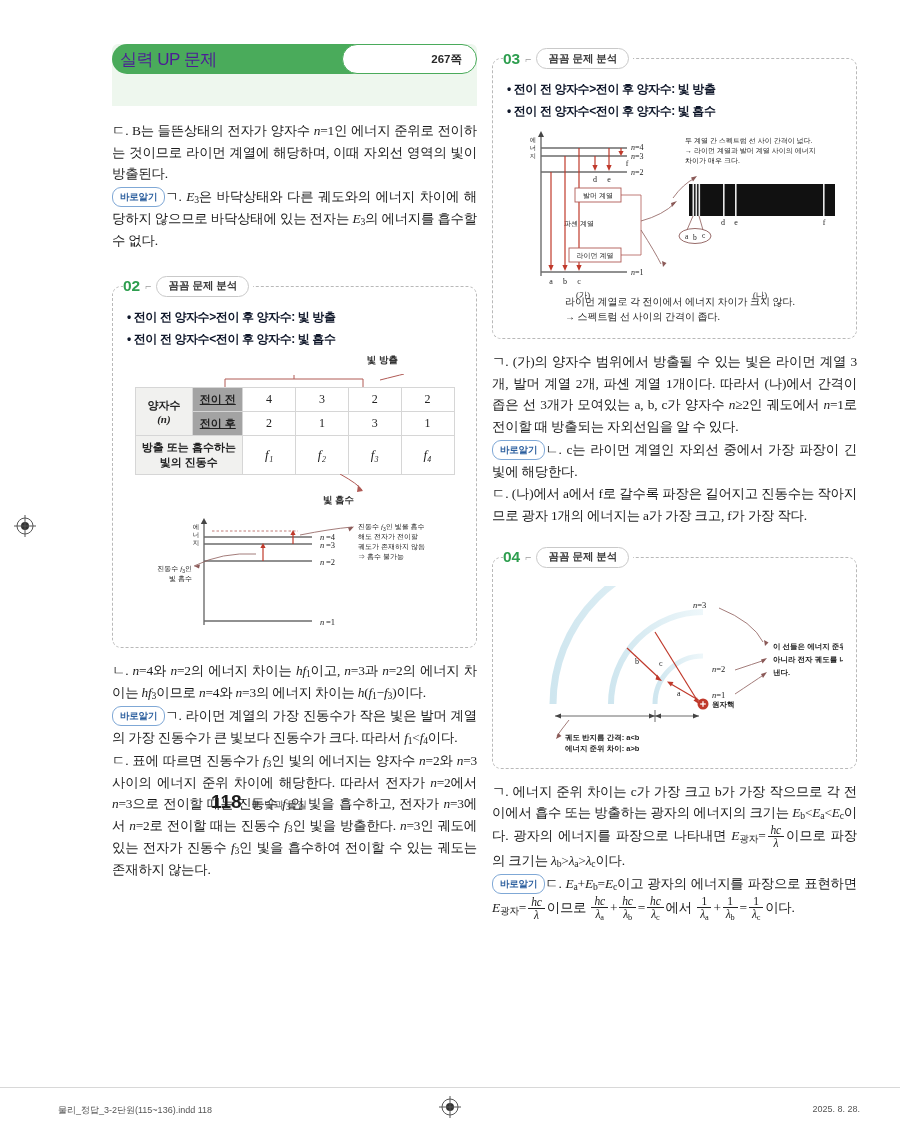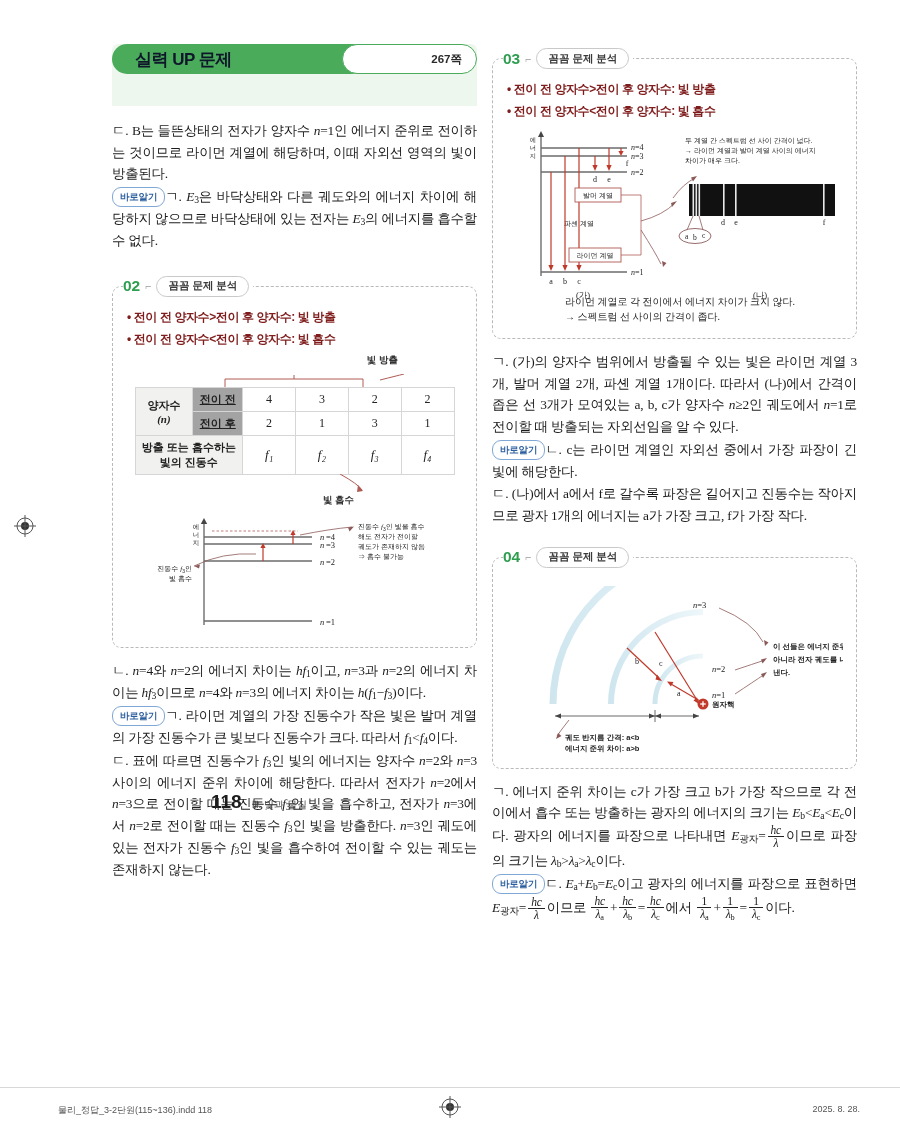--- a/index.html
+++ b/index.html
@@ -29,23 +29,23 @@
   .banner-pill {
     position:absolute; left:0; top:0; height:30px; width:245px;
     background:#4aab5b; border-radius:15px;
     display:flex; align-items:center;
   }
   .banner-pill-blob {
     position:absolute; left:215px; top:0; width:60px; height:30px;
     background:#4aab5b; border-radius:0 40% 60% 0 / 0 50% 50% 0;
   }
   .banner-title {
-    color:#0f172a; font-family:"Liberation Sans", sans-serif;
-    font-weight:bold; font-size:17px; letter-spacing:-.5px;
-    padding-left:23px; position:relative; z-index:3;
+    color:#4c1d95; font-family:"Liberation Sans", sans-serif;
+    font-weight:normal; font-size:17px; letter-spacing:-.5px;
+    padding-left:8px; position:relative; z-index:3;
   }
   .banner-page-tab {
     position:absolute; right:0; top:0; height:30px; width:135px;
     background:#fff; border:1.3px solid #4aab5b; border-radius:15px;
     display:flex; align-items:center; justify-content:flex-end;
     padding-right:14px; z-index:2;
   }
   .banner-page-num {
     font-family:"Liberation Sans", sans-serif; font-weight:bold;
     font-size:11.5px; color:#2b2b2b;
@@ -98,21 +98,21 @@
   .analysis-qnum {
     color:#2e9e4f; font-family:"Liberation Sans", sans-serif;
     font-weight:bold; font-size:15.5px;
   }
   .dash-lead { color:#9a9a9a; font-size:11px; }
   .analysis-tag {
     border:1.1px solid #c9c9c9; border-radius:11px; background:#fff;
     font-family:"Liberation Sans", sans-serif; font-weight:bold;
     font-size:10.5px; color:#3a3a3a; padding:2.5px 11px;text-align:center;
   }
-  .bullets { font-family:"Liberation Sans", sans-serif; font-size:12px; font-weight:bold; color:#7f1d1d; }
+  .bullets { font-family:"Liberation Sans", sans-serif; font-size:12px; font-weight:bold; color:#0f172a; }
   .bullets div { margin-bottom:5px; letter-spacing:-.4px; }
   .bullets div:before { content:"• "; }
 
   
   .tbl-wrap { margin-top:26px; position:relative; }
   .emit-label {
     position:absolute; right:64px; top:-20px;
     font-family:"Liberation Sans", sans-serif; font-size:9.5px; font-weight:bold; color:#333;
   }
   table.qtable { border-collapse:collapse; width:320px; margin:0 auto; font-size:11px; }

